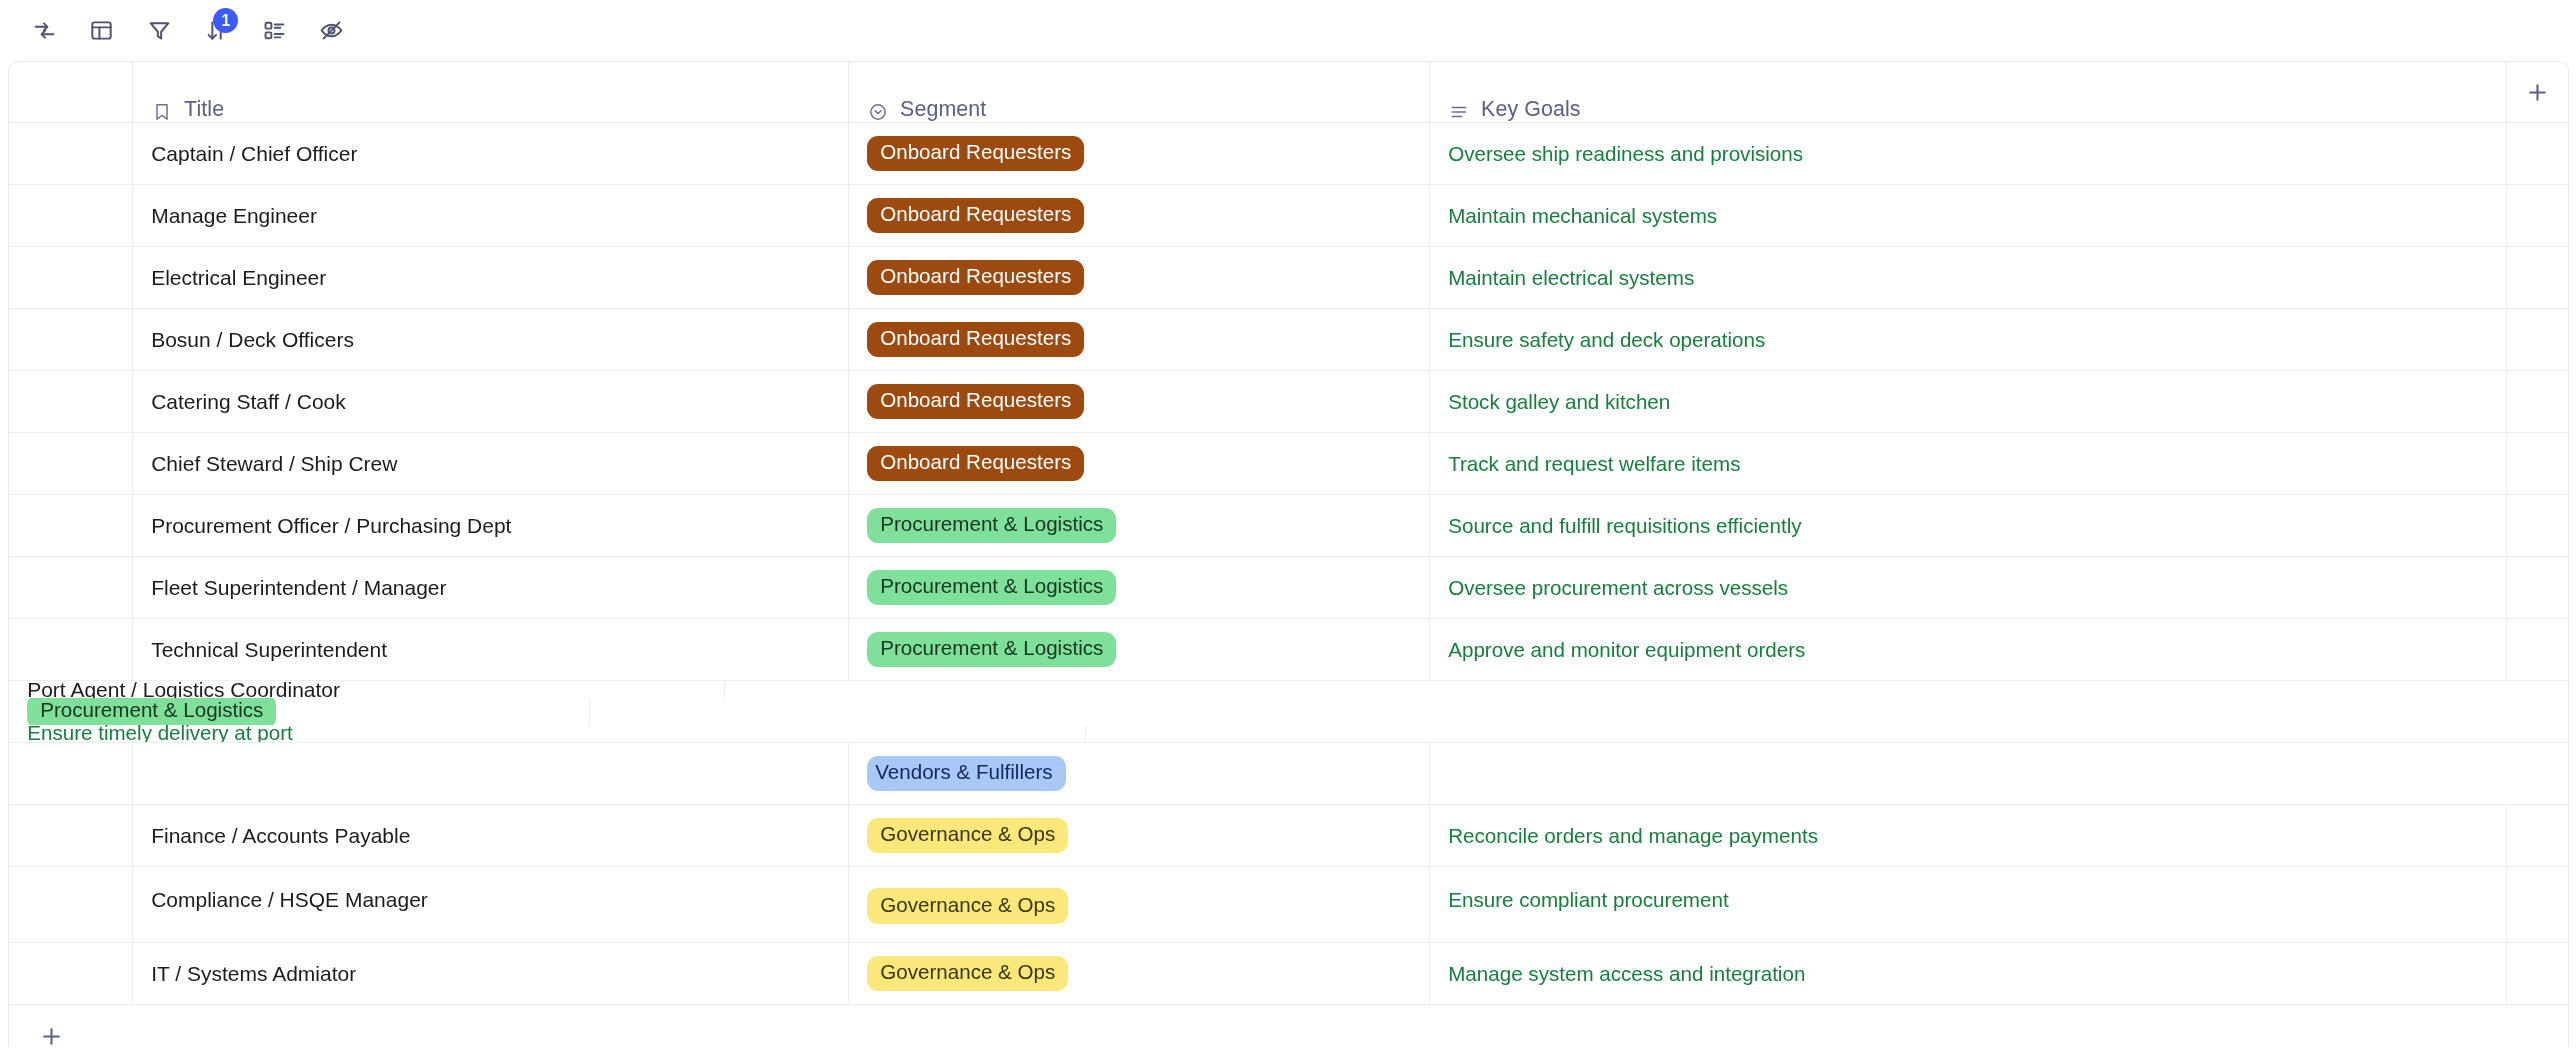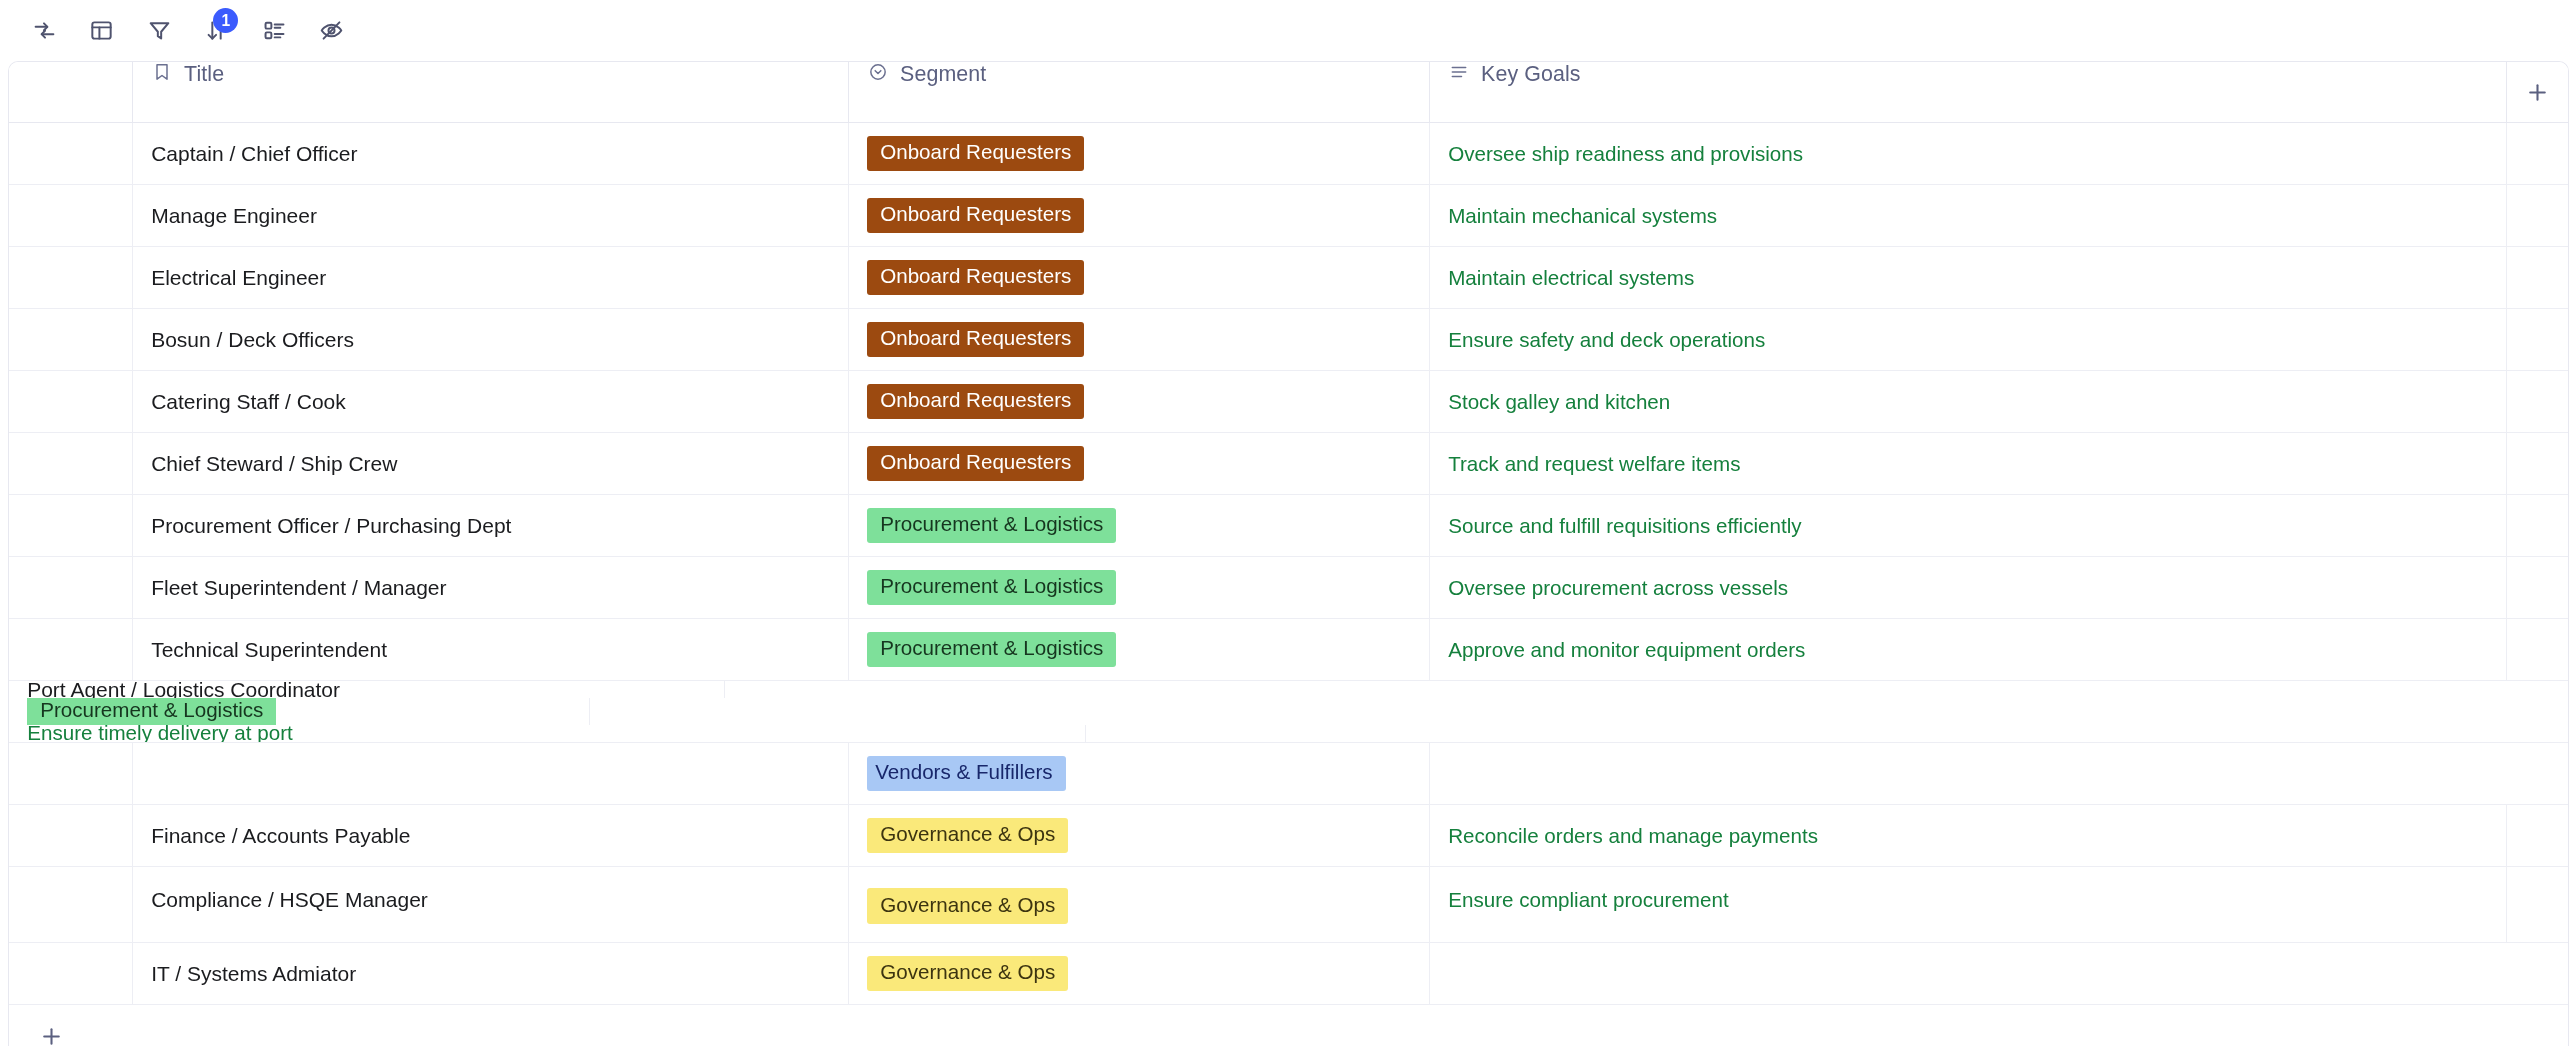--- a/index.html
+++ b/index.html
@@ -64,21 +64,21 @@
 
   
   #grid-header {
     display: flex;
     height: 61px;
     border-bottom: 0.8px solid #e7e8f0;
     background: #ffffff;
   }
   .hcell {
     display: flex;
-    align-items: flex-start;
+    align-items: flex-end;
     gap: 11.5px;
     padding-left: 18px;
     border-right: 0.8px solid #e7e8f0;
     color: #5b6080;
     font-size: 21.4px;
     letter-spacing: 0.1px;
     cursor: pointer;
     user-select: none;
   }
   .hcell .hicon { display: flex; align-items: center; justify-content: center; width: 21.4px; }
@@ -111,21 +111,21 @@
   .cell.top { align-items: flex-start; padding-top: 21.4px; }
   .c-gutter  { width: 124px; padding: 0; }
   .c-title   { width: 716px;  font-size: 21px; color: #1b1c1f; }
   .c-segment { width: 581px; }
   .c-goals   { width: 1077px; font-size: 20.6px; color: #15803d; }
   .c-tail    { flex: 1; border-right: none; }
 
   .tag {
     display: inline-block;
     padding: 5.8px 13px 7.4px;
-    border-radius: 3px;
+    border-radius: 11px;
     font-size: 20.6px;
     line-height: 1.1;
     white-space: nowrap;
   }
 
   
   #add-row {
     display: flex;
     align-items: center;
     height: 63px;
@@ -368,20 +368,21 @@
         </div>
         <div class="cell c-goals top">Ensure compliant procurement</div>
         <div class="cell c-tail top"></div>
       </div>
       <div class="row" style="height: 62px;">
         <div class="cell c-gutter"></div>
         <div class="cell c-title">IT / Systems Admiator</div>
         <div class="cell c-segment">
           <span class="tag" style="background: rgb(250, 233, 122); color: rgb(60, 52, 16);">Governance &amp; Ops</span>
         </div>
+        <div class="cell c-goals">Manage system access and integration</div>
         <div class="cell c-tail"></div>
       </div>
     </div>
 
   <div id="add-row">
     <span>
       <svg class="plus-ico" width="25" height="25" viewBox="0 0 24 24" fill="none" stroke="#5b6080" stroke-width="2" stroke-linecap="round">
         <line x1="12" y1="5" x2="12" y2="19"></line>
           <line x1="5" y1="12" x2="19" y2="12"></line>
       </svg>

